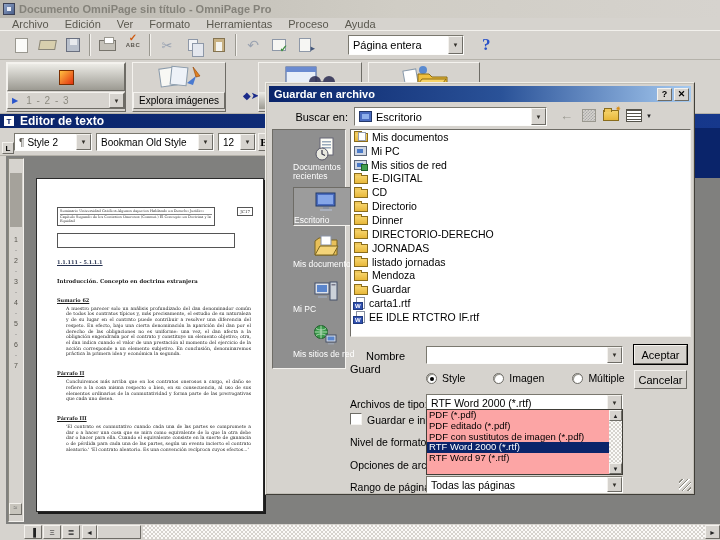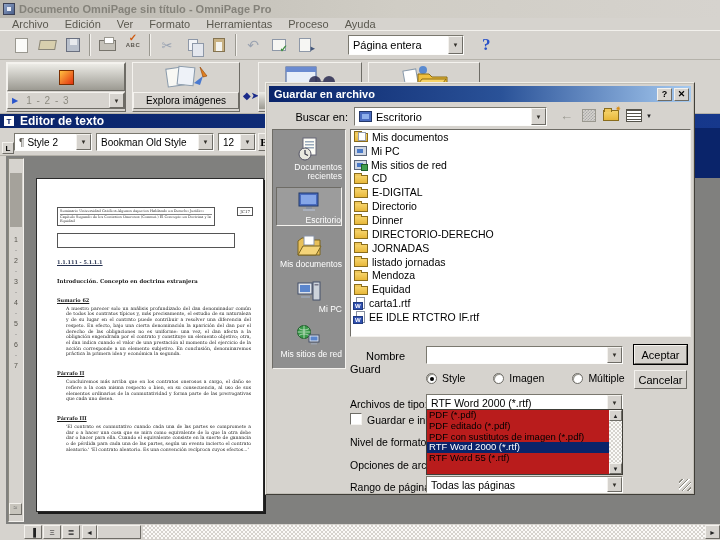--- a/index.html
+++ b/index.html
@@ -129,21 +129,21 @@
     width:14px;height:13px;border:1px solid #9a988f;}
   .tl-newf{width:16px;height:11px;background:linear-gradient(#f6d36a,#e8b83a);border:1px solid #8a6d1d;position:relative;}
   .tl-newf::before{content:'';position:absolute;left:0;top:-3px;width:6px;height:3px;background:#f0c85a;border:1px solid #8a6d1d;border-bottom:none;}
   .tl-newf::after{content:'✷';position:absolute;right:-3px;top:-6px;color:#d88b10;font-size:7px;}
   .tl-views{width:16px;height:13px;border:1px solid #55534b;background:
     repeating-linear-gradient(180deg,#55534b 0 1px,#fff 1px 3px);}
   .views-arr{font-size:6px;color:#222;margin-left:-3px;}
 
   .places{position:absolute;left:6px;top:46px;width:74px;height:240px;background:#8f8f8f;
     border:1px solid;border-color:#6e6c66 #f4f2ee #f4f2ee #6e6c66;}
-  .place{position:absolute;left:3px;width:66px;text-align:right;color:#fff;font-size:8.5px;line-height:9px;padding-top:2px;}
+  .place{position:absolute;left:20px;width:66px;text-align:left;color:#fff;font-size:8.5px;line-height:9px;padding-top:2px;}
   .place.sel{background:#9c9c9c;border:1px solid;border-color:#6e6c66 #f4f2ee #f4f2ee #6e6c66;}
   .place svg{display:block;margin:0 auto 1px;}
 
   .filelist{position:absolute;left:84px;top:46px;width:341px;height:208px;background:#fff;
     border:1px solid;border-color:#6e6c66 #f4f2ee #f4f2ee #6e6c66;overflow:hidden;}
   .frow{display:flex;align-items:center;height:13.85px;font-size:10.5px;}
   .fi{width:14px;height:11px;position:relative;flex:none;margin:0 4px 0 3px;}
   .fi.folder,.fi.docs{height:9px;margin-top:2px;background:linear-gradient(#f6d36a,#e8b83a);border:1px solid #8a6d1d;}
   .fi.folder::before,.fi.docs::before{content:'';position:absolute;left:-1px;top:-3px;width:6px;height:2px;background:#f0c85a;border:1px solid #8a6d1d;border-bottom:none;}
   .fi.docs::after{content:'';position:absolute;left:3px;top:-2px;width:6px;height:7px;background:#fff;border:1px solid #98a0b0;}
@@ -159,21 +159,21 @@
     display:flex;align-items:center;justify-content:center;}
   .btn.default{box-shadow:0 0 0 1px #000;}
   .radio{width:11px;height:11px;border-radius:50%;background:#fff;border:1px solid #6e6c66;
     box-shadow:inset 1px 1px 0 #9a9890;position:relative;flex:none;}
   .radio.sel::after{content:'';position:absolute;left:3px;top:3px;width:4px;height:4px;border-radius:50%;background:#000;}
   .radio-row{position:absolute;left:160px;top:289px;display:flex;align-items:center;font-size:10.5px;}
   .checkbox{position:absolute;left:84px;top:330px;width:12px;height:12px;background:#fff;
     border:1px solid;border-color:#6e6c66 #f4f2ee #f4f2ee #6e6c66;}
   .cb-label{position:absolute;left:101px;top:331px;width:59px;overflow:hidden;white-space:nowrap;font-size:10.5px;}
 
-  .typelist{position:absolute;left:160px;top:326px;width:197px;height:66px;background:#b91c1c;
+  .typelist{position:absolute;left:160px;top:326px;width:197px;height:66px;background:#fca5a5;
     border:1px solid #403e38;z-index:5;display:flex;}
   .trows{flex:1;overflow:hidden;}
   .trow{height:10.8px;font-size:9.5px;line-height:10.8px;padding-left:2px;white-space:nowrap;overflow:hidden;}
   .trow.sel{background:#0a246a;color:#fff;}
   .tscroll{width:13px;display:flex;flex-direction:column;background-color:#d6d3ce;
     background-image:linear-gradient(45deg,#fbfaf8 25%,transparent 25%,transparent 75%,#fbfaf8 75%),
     linear-gradient(45deg,#fbfaf8 25%,transparent 25%,transparent 75%,#fbfaf8 75%);background-size:4px 4px;background-position:0 0,2px 2px;}
   .tarr{height:11px;background:#d6d3ce;display:flex;align-items:center;justify-content:center;font-size:6px;color:#222;}
   .tarr.up{margin-bottom:auto;}
   .grip{position:absolute;right:3px;bottom:3px;width:12px;height:12px;
@@ -247,21 +247,21 @@
     <div class="wf-panel r" style="left:6px;width:120px;">
       <div class="bigbtn r">
         <span class="hotsq"></span>
       </div>
       <div class="stepcombo r">
         <span class="play">▶</span>
         <span class="steps-label">1 - 2 - 3</span>
         <span class="ca" style="height:15px;"></span>
       </div>
     </div>
-    <div class="wf-panel r" style="left:132px;width:108px;">
+    <div class="wf-panel r" style="left:132px;width:94px;">
       <div class="wf-iconarea">
         <svg width="46" height="26" viewBox="0 0 46 26">
           <rect x="4" y="4" width="16" height="18" fill="#f8f8f4" stroke="#8899aa" transform="rotate(-8 12 13)"></rect>
           <rect x="15" y="3" width="16" height="18" fill="#eef2f8" stroke="#8899aa" transform="rotate(6 23 12)"></rect>
           <path d="M31 19 l9 -7 l-3 9z" fill="#4a7ad0"></path>
           <path d="M37 3 l7 9 l-4 1z" fill="#e08020" stroke="#904000" stroke-width="0.6"></path>
         </svg>
       </div>
       <div class="wf-btn r">
         <span>Explora imágenes</span>
@@ -433,28 +433,28 @@
         <div class="frow">
           <span class="fi pc"></span>
           <span>Mi PC</span>
         </div>
         <div class="frow">
           <span class="fi net"></span>
           <span>Mis sitios de red</span>
         </div>
         <div class="frow">
           <span class="fi folder"></span>
+          <span>E-DIGITAL</span>
+        </div>
+        <div class="frow">
+          <span class="fi folder"></span>
           <span>CD</span>
         </div>
         <div class="frow">
           <span class="fi folder"></span>
-          <span>E-DIGITAL</span>
-        </div>
-        <div class="frow">
-          <span class="fi folder"></span>
           <span>Directorio</span>
         </div>
         <div class="frow">
           <span class="fi folder"></span>
           <span>Dinner</span>
         </div>
         <div class="frow">
           <span class="fi folder"></span>
           <span>DIRECTORIO-DERECHO</span>
         </div>
@@ -465,21 +465,21 @@
         <div class="frow">
           <span class="fi folder"></span>
           <span>listado jornadas</span>
         </div>
         <div class="frow">
           <span class="fi folder"></span>
           <span>Mendoza</span>
         </div>
         <div class="frow">
           <span class="fi folder"></span>
-          <span>Equidad</span>
+          <span>Guardar</span>
         </div>
         <div class="frow">
           <span class="fi rtf"></span>
           <span>carta1.rtf</span>
         </div>
         <div class="frow">
           <span class="fi rtf"></span>
           <span>EE IDLE RTCTRO IF.rtf</span>
         </div>
       </div>
@@ -517,21 +517,21 @@
       <span>Todas las páginas</span>
       <span class="ca"></span>
     </div>
 
     <div class="typelist">
       <div class="trows" id="typelist">
           <div class="trow">PDF (*.pdf)</div>
           <div class="trow">PDF editado (*.pdf)</div>
           <div class="trow">PDF con sustitutos de imagen (*.pdf)</div>
           <div class="trow sel">RTF Word 2000 (*.rtf)</div>
-          <div class="trow">RTF Word 55 (*.rtf)</div>
+          <div class="trow">RTF Word 97 (*.rtf)</div>
         </div>
       <div class="tscroll">
         <div class="tarr up r">▲</div>
         <div class="tarr r">▼</div>
       </div>
     </div>
 
     <div class="grip"></div>
   </div>
 </div>

